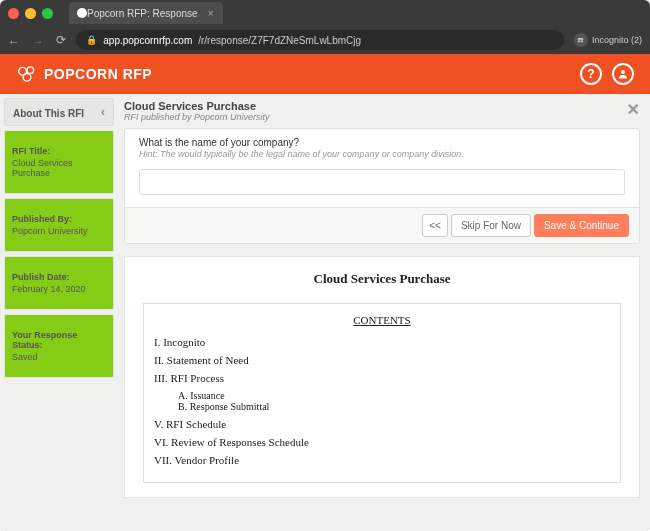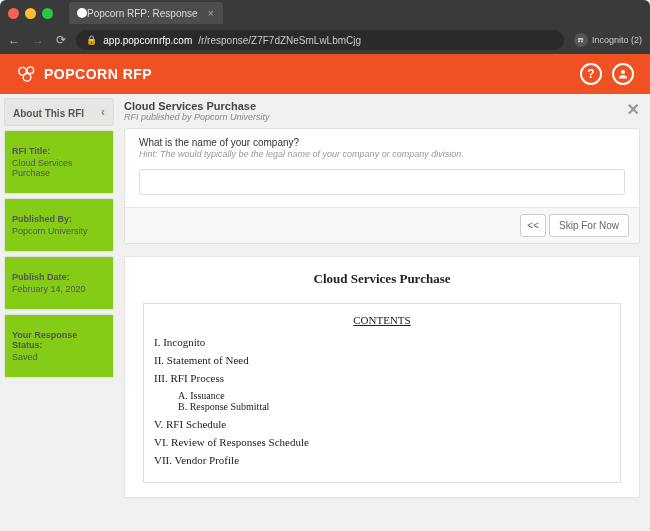--- a/index.html
+++ b/index.html
@@ -158,20 +158,21 @@
 
       <div class="panel">
         <div class="q-inner">
           <div class="q-title">What is the name of your company?</div>
           <div class="q-hint">Hint: The would typically be the legal name of your company or company division.</div>
           <input class="q-input" type="text" value="" style="">
         </div>
         <div class="panel-footer">
           <button class="btn btn-sm">&lt;&lt;</button>
           <button class="btn">Skip For Now</button>
+          <button class="btn btn-primary">Save &amp; Continue</button>
         </div>
       </div>
 
       <div class="doc">
         <div class="doc-title">Cloud Services Purchase</div>
         <div class="toc-inner">
           <div class="toc-head">CONTENTS</div>
           <div id="toc-items">
               <div class="toc-item">I. Incognito</div>
               <div class="toc-item">II. Statement of Need</div>

